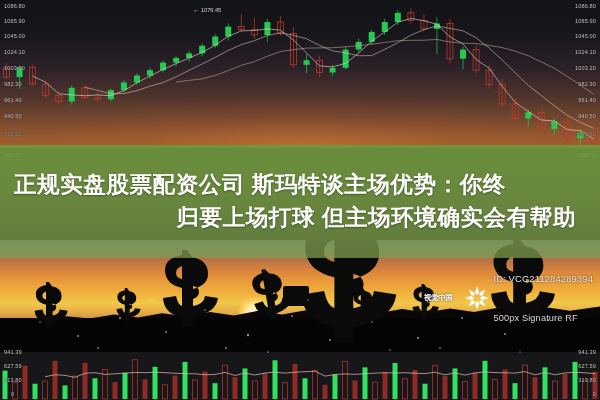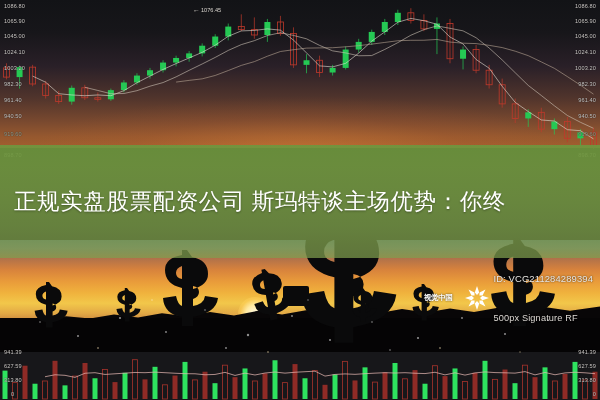--- a/index.html
+++ b/index.html
@@ -95,21 +95,21 @@
       rgba(124,158,74,.80) 72%,
       rgba(128,158,78,.72) 100%);
   }
   .headline {
     position:absolute; left:0; top:148px; width:600px; height:108px;
     display:flex; flex-direction:column; justify-content:center;
     padding:0 14px;
   }
   .headline .line {
     color:#ffffff; font-family:"Liberation Sans", sans-serif;
-    font-size:22.5px; font-weight:normal; line-height:1.46;
+    font-size:22.5px; font-weight:bold; line-height:1.46;
     letter-spacing:.6px;
     text-shadow:0 1px 2px rgba(0,0,0,.35);
     white-space:nowrap;
   }
   .headline .line.l1 { text-align:left; }
   .headline .line.l2 { text-align:right; padding-right:10px; }
 
   
   .watermark {
     position:absolute; left:424px; top:278px; width:172px; height:40px;
@@ -323,20 +323,21 @@
   <div style="position:absolute; left:193px; top:6px; display:flex; align-items:center; gap:1px;">
     <span style="color:#d9d4ce; font-size:7px; line-height:1;">←</span>
     <span style="color:#d9d4ce; font-size:5.6px; font-family:'Liberation Sans',sans-serif;">1076.45</span>
   </div>
 
   <div class="mid-dark"></div>
 
   <div class="green-band"></div>
   <div class="headline">
     <div class="line l1">正规实盘股票配资公司 斯玛特谈主场优势：你终</div>
+    <div class="line l2">归要上场打球 但主场环境确实会有帮助</div>
   </div>
 
   <div class="watermark">
     <div class="wm-logo">
       <span class="wm-cn">视觉中国</span>
       <span class="wm-burst">
         <svg width="26" height="26" viewBox="0 0 26 26">
           <g fill="#ffffff">
             <path d="M13 1 L15.2 7.6 L13 10 L10.8 7.6 Z"></path>
             <path d="M13 25 L10.8 18.4 L13 16 L15.2 18.4 Z"></path>

